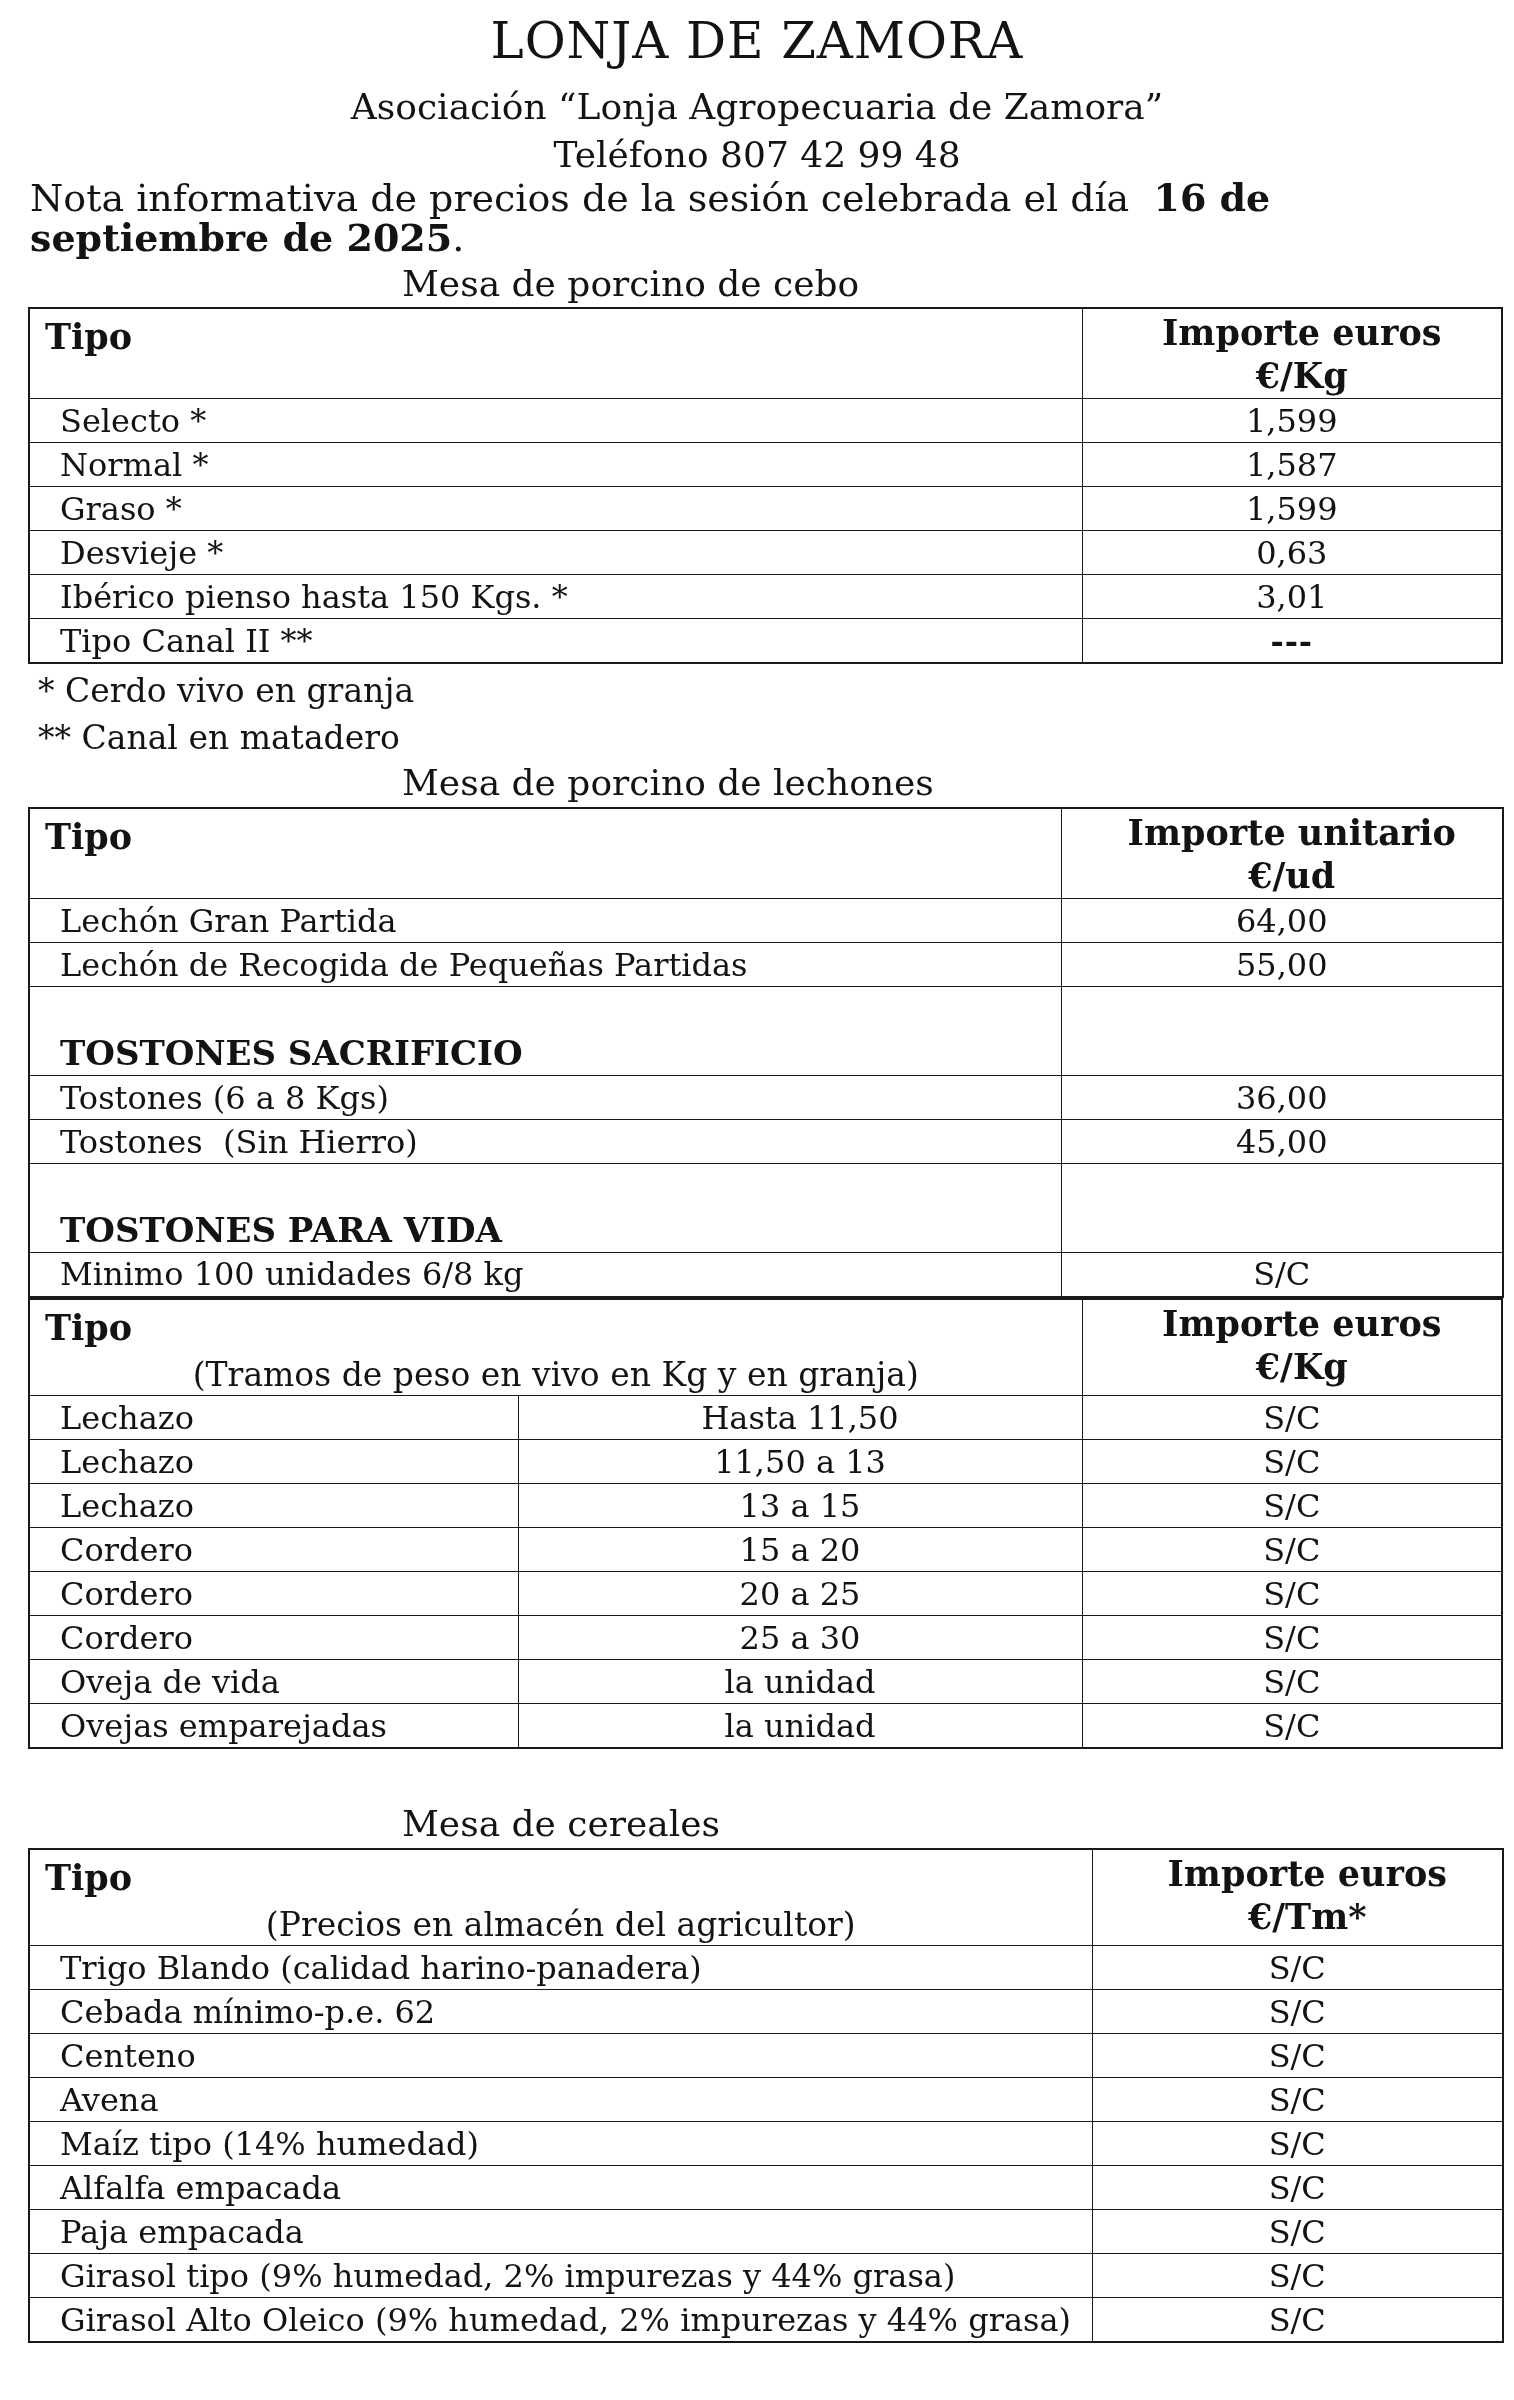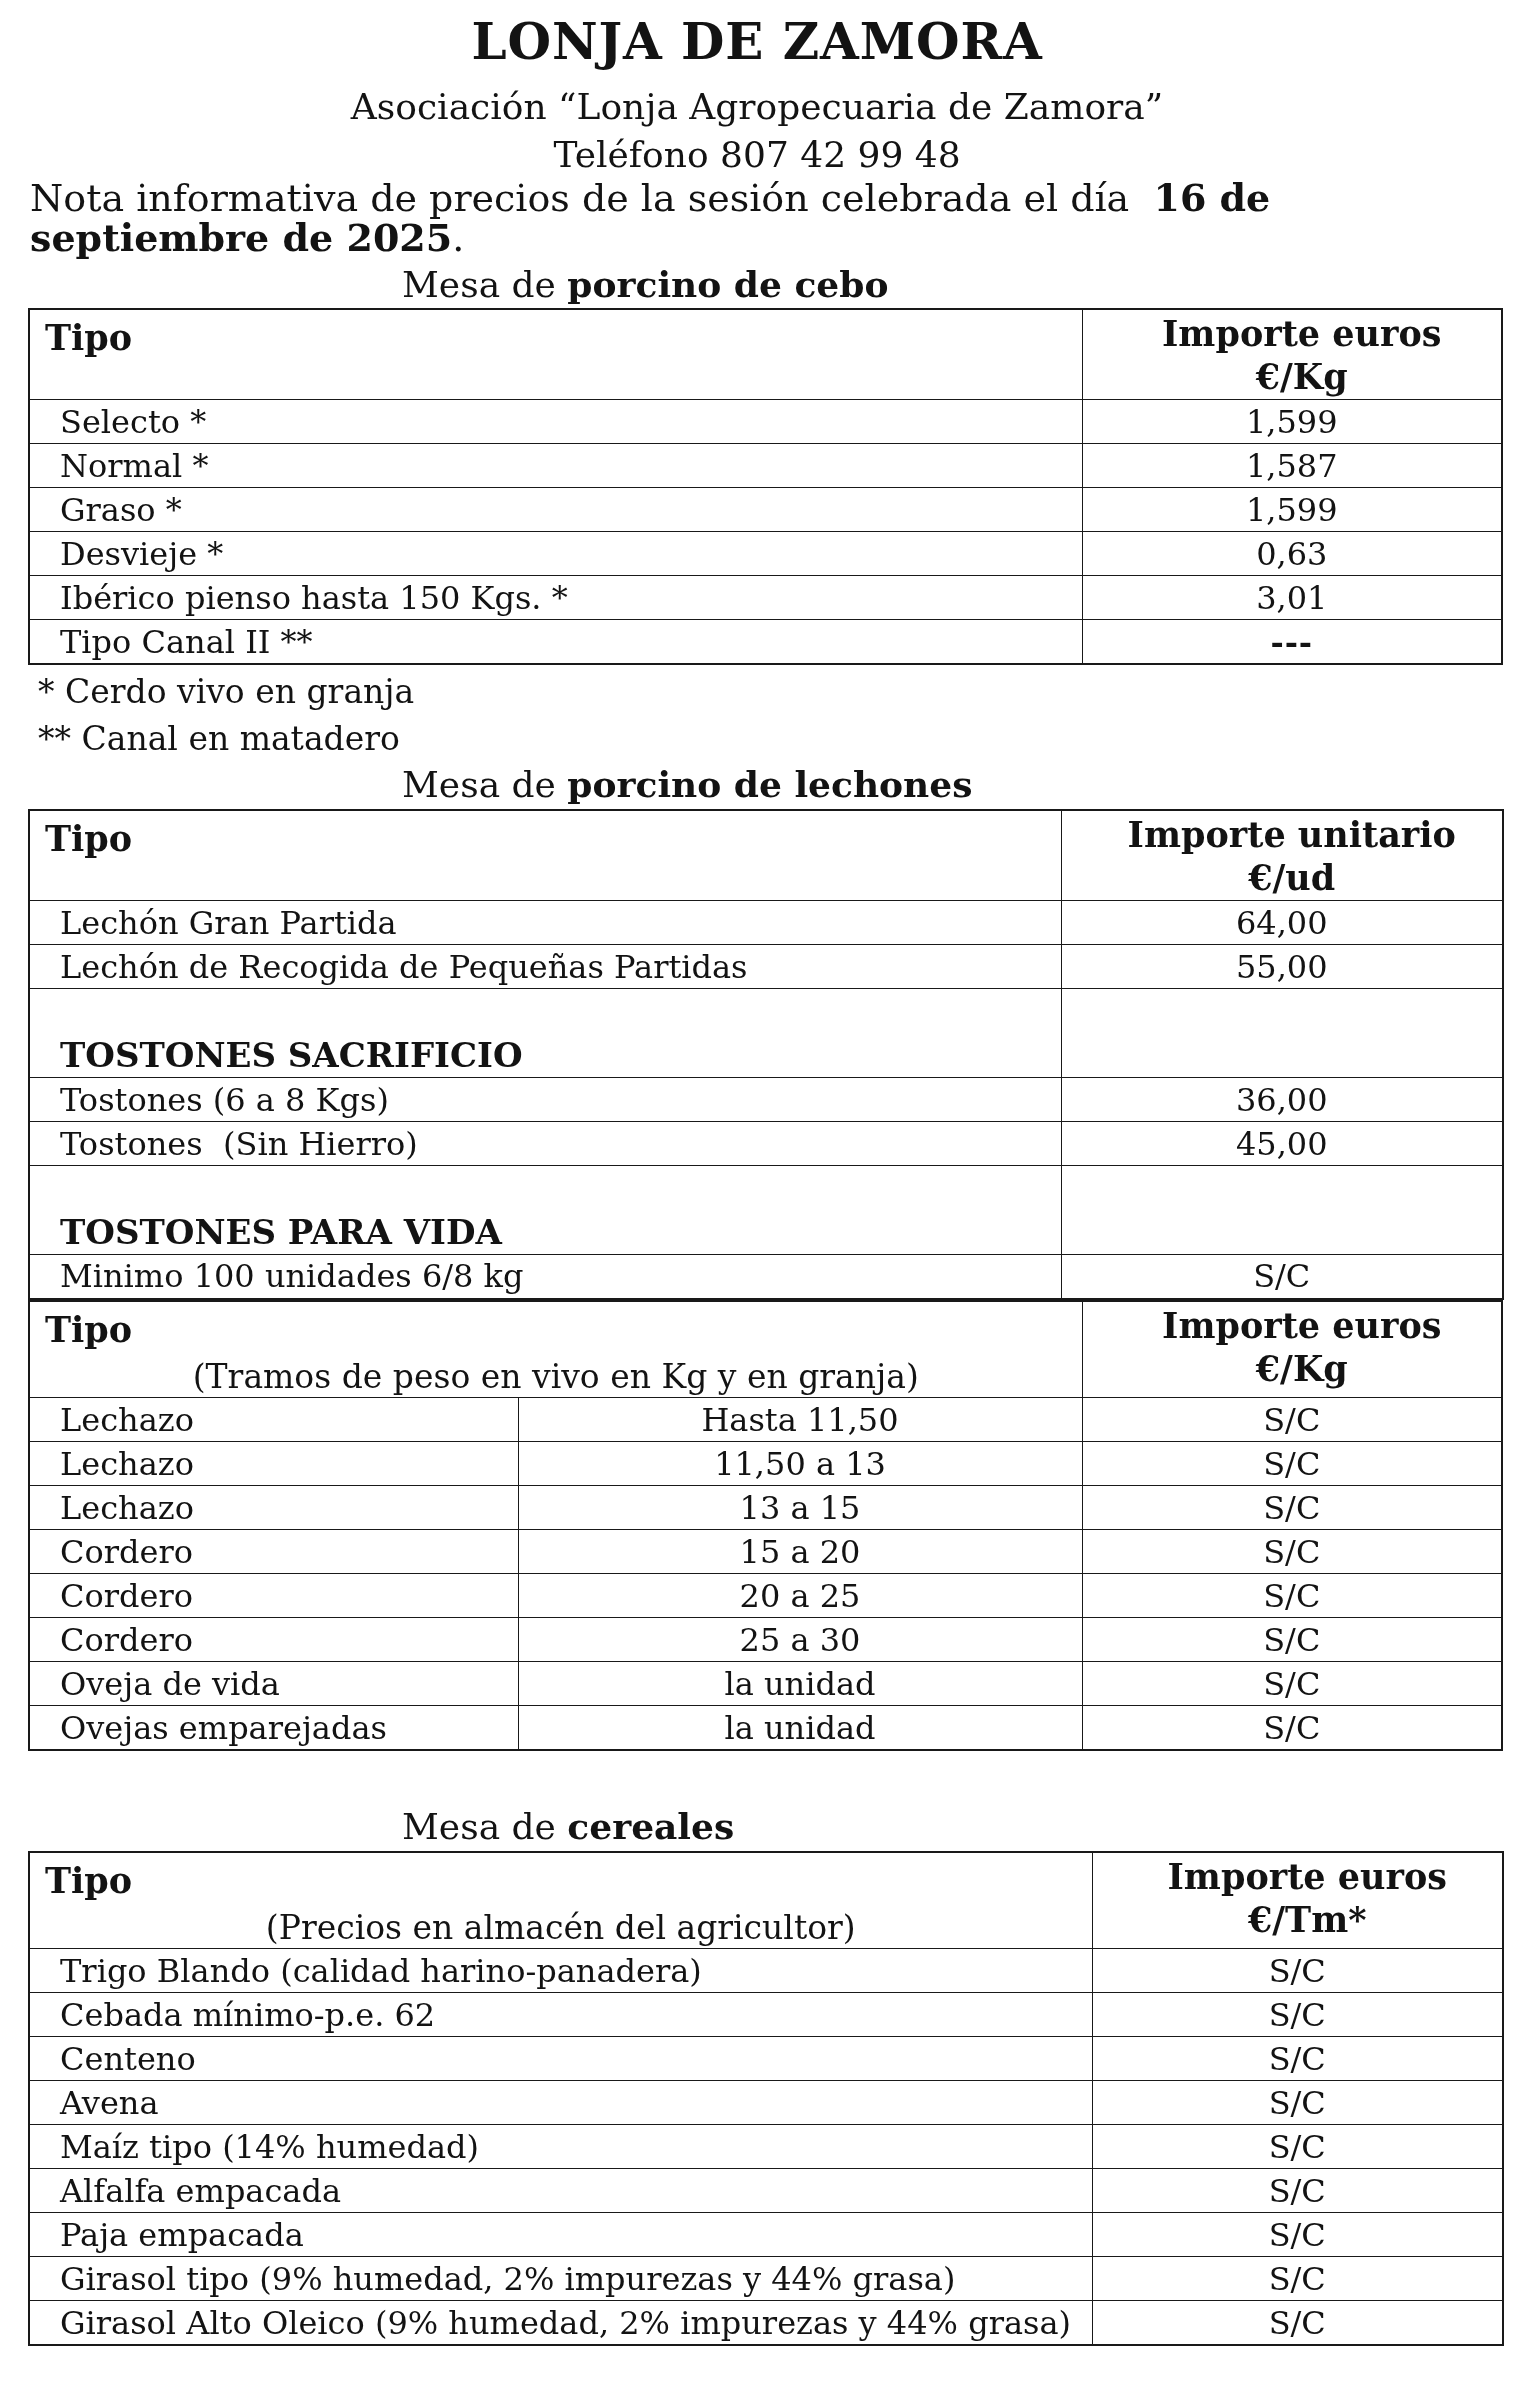--- a/index.html
+++ b/index.html
@@ -8,21 +8,21 @@
     width:1514px;
     height:2401px;
     background:#ffffff;
     color:#131313;
     font-family:"DejaVu Serif", serif;
     overflow:hidden;
   }
   .h1{
     text-align:center;
     font-size:50px;
-    font-weight:bold;
+    font-weight:normal;
     line-height:57px;
     margin:13.2px 0 0 0;
     letter-spacing:0.9px;
   }
   .h2{
     text-align:center;
     font-size:36px;
     line-height:44px;
     margin:15px 0 0 0;
   }
@@ -38,21 +38,21 @@
     margin:1px 0 0 30px;
     white-space:pre-wrap;
   }
   .note .bold{font-weight:bold;}
   .mesa{
     font-size:36px;
     line-height:40px;
     margin:5.7px 0 3.8px 402px;
     white-space:pre-wrap;
   }
-  .mesa .bold{font-weight:bold;}
+  .mesa .bold{font-weight:normal;}
   .mesa.gap{margin-top:55px;}
   table.t{
     margin-left:28px;
     width:1473px;
     border-collapse:collapse;
     table-layout:fixed;
     border:2.8px solid #191919;
   }
   table.t td{
     border:1.9px solid #191919;

